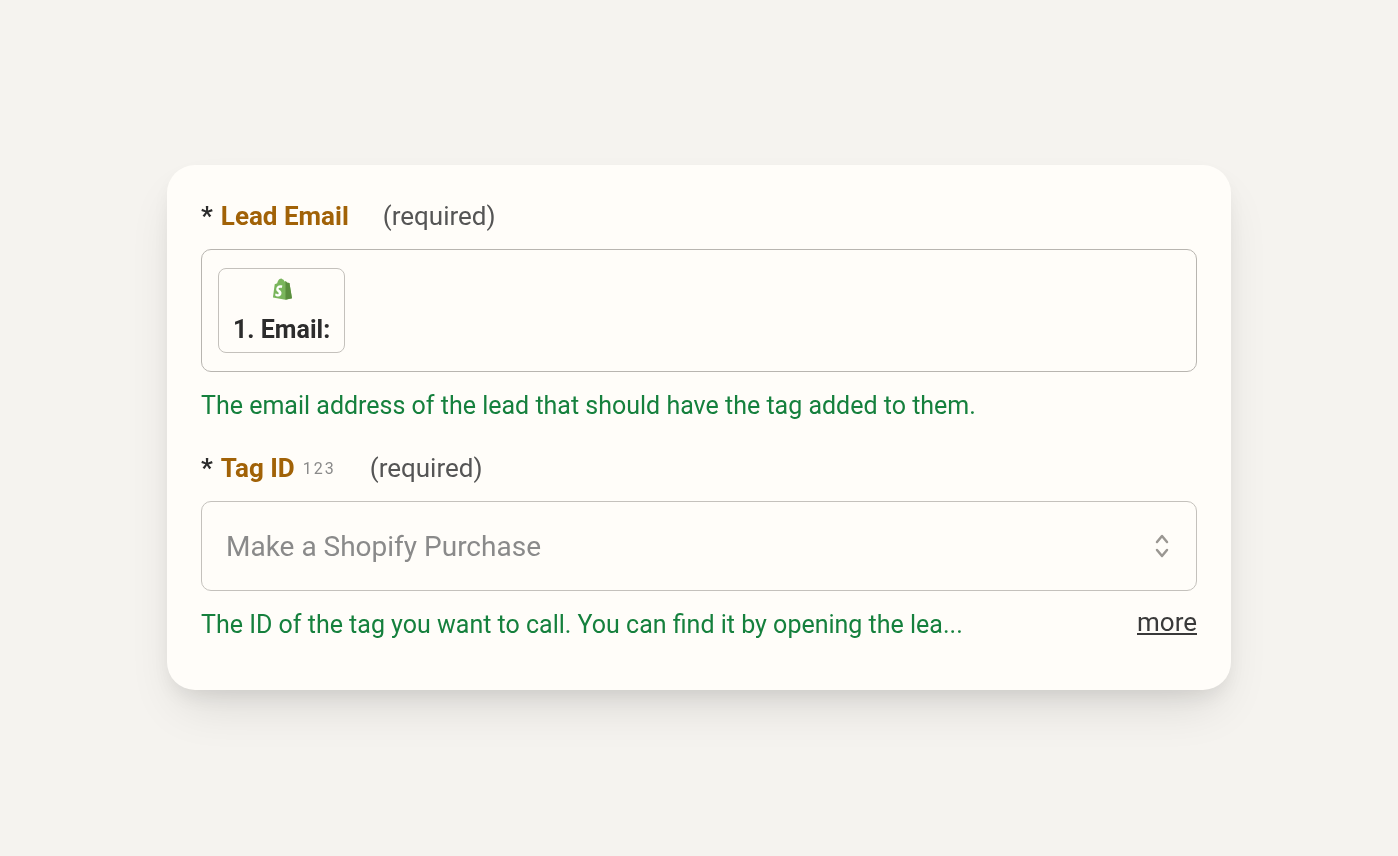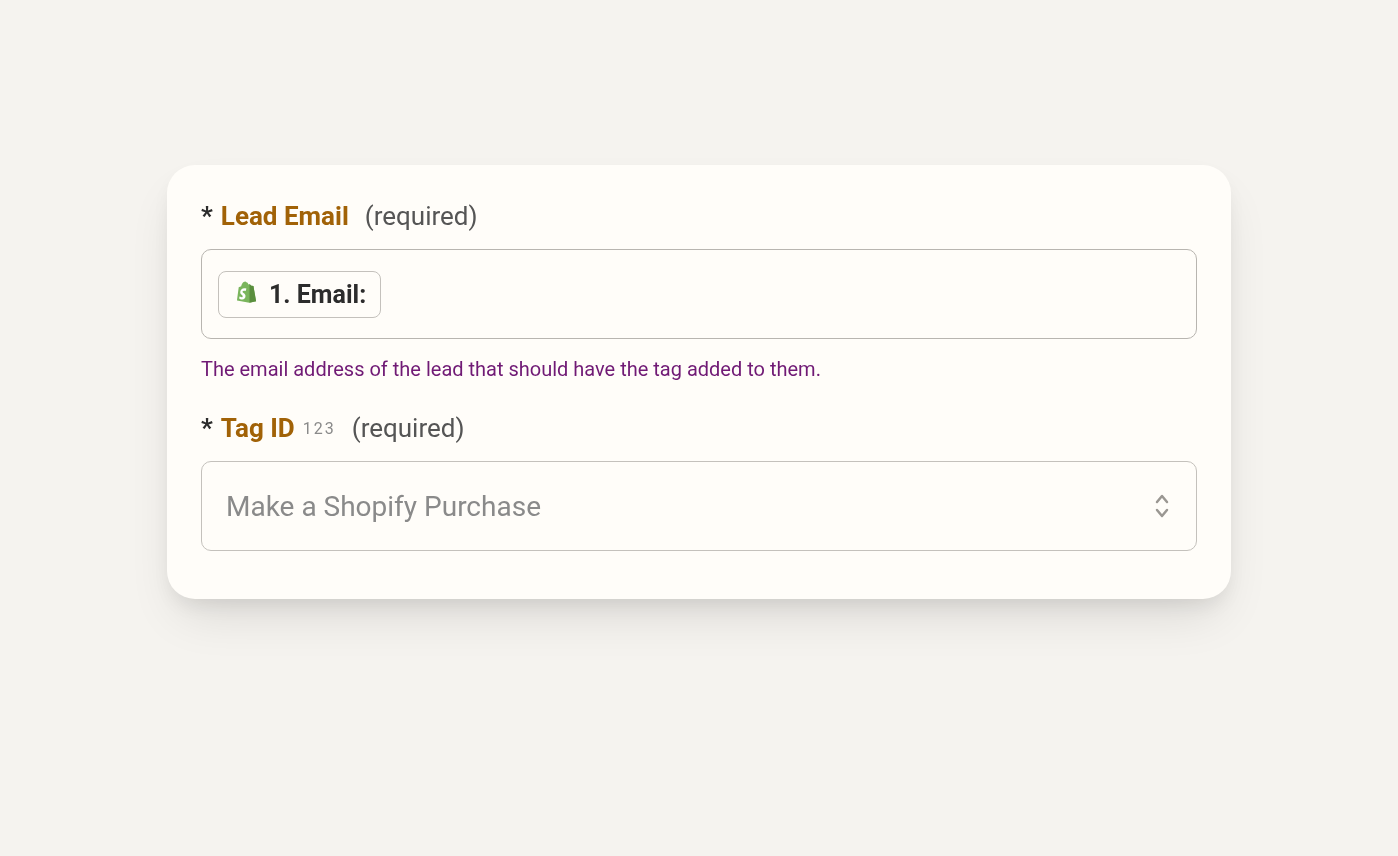--- a/index.html
+++ b/index.html
@@ -43,21 +43,21 @@
       color: #2c2c2c;
       margin-right: -2px;
     }
     .label-text {
       font-weight: 700;
       color: #a16207;
     }
     .required-text {
       font-weight: 400;
       color: #555;
-      margin-left: 6px;
+      margin-left: 24px;
     }
     .numeric-hint {
       font-size: 16px;
       color: #8a8a8a;
       font-weight: 400;
       letter-spacing: 2px;
       margin-left: -2px;
     }
     .input-box {
       width: 100%;
@@ -71,37 +71,38 @@
     }
     .pill {
       display: inline-flex;
       align-items: center;
       gap: 10px;
       border: 1.5px solid #c4c1bc;
       border-radius: 8px;
       padding: 8px 14px;
       background: #fffdf9;
       font-size: 25px;
+      flex-direction: column;
     }
     .pill-icon {
       width: 26px;
       height: 28px;
       flex-shrink: 0;
     }
     .pill-label {
       font-weight: 700;
       color: #2c2c2c;
     }
     .pill-value {
       font-weight: 400;
       color: #8a8a8a;
     }
     .help-text {
-      font-size: 20px;
-      color: #701a75;
+      font-size: 25px;
+      color: #15803d;
       margin-top: 16px;
       line-height: 1.4;
     }
     .select-box {
       width: 100%;
       border: 1.5px solid #c4c1bc;
       border-radius: 10px;
       background: #fffdf9;
       padding: 26px 24px;
       display: flex;
@@ -178,15 +179,19 @@
     </div>
     <div class="select-box">
       <span class="select-value">Make a Shopify Purchase</span>
       <span class="select-chevrons">
         <svg viewBox="0 0 20 28" width="20" height="28" fill="none" stroke="currentColor" stroke-width="2.5" stroke-linecap="round" stroke-linejoin="round">
           <polyline points="5,10 10,4 15,10"></polyline>
           <polyline points="5,18 10,24 15,18"></polyline>
         </svg>
       </span>
     </div>
+    <div class="help-row">
+      <div class="help-text">The ID of the tag you want to call. You can find it by opening the lea...</div>
+      <span class="more-link">more</span>
+    </div>
   </div>
 
 </div>
 
 </body></html>

